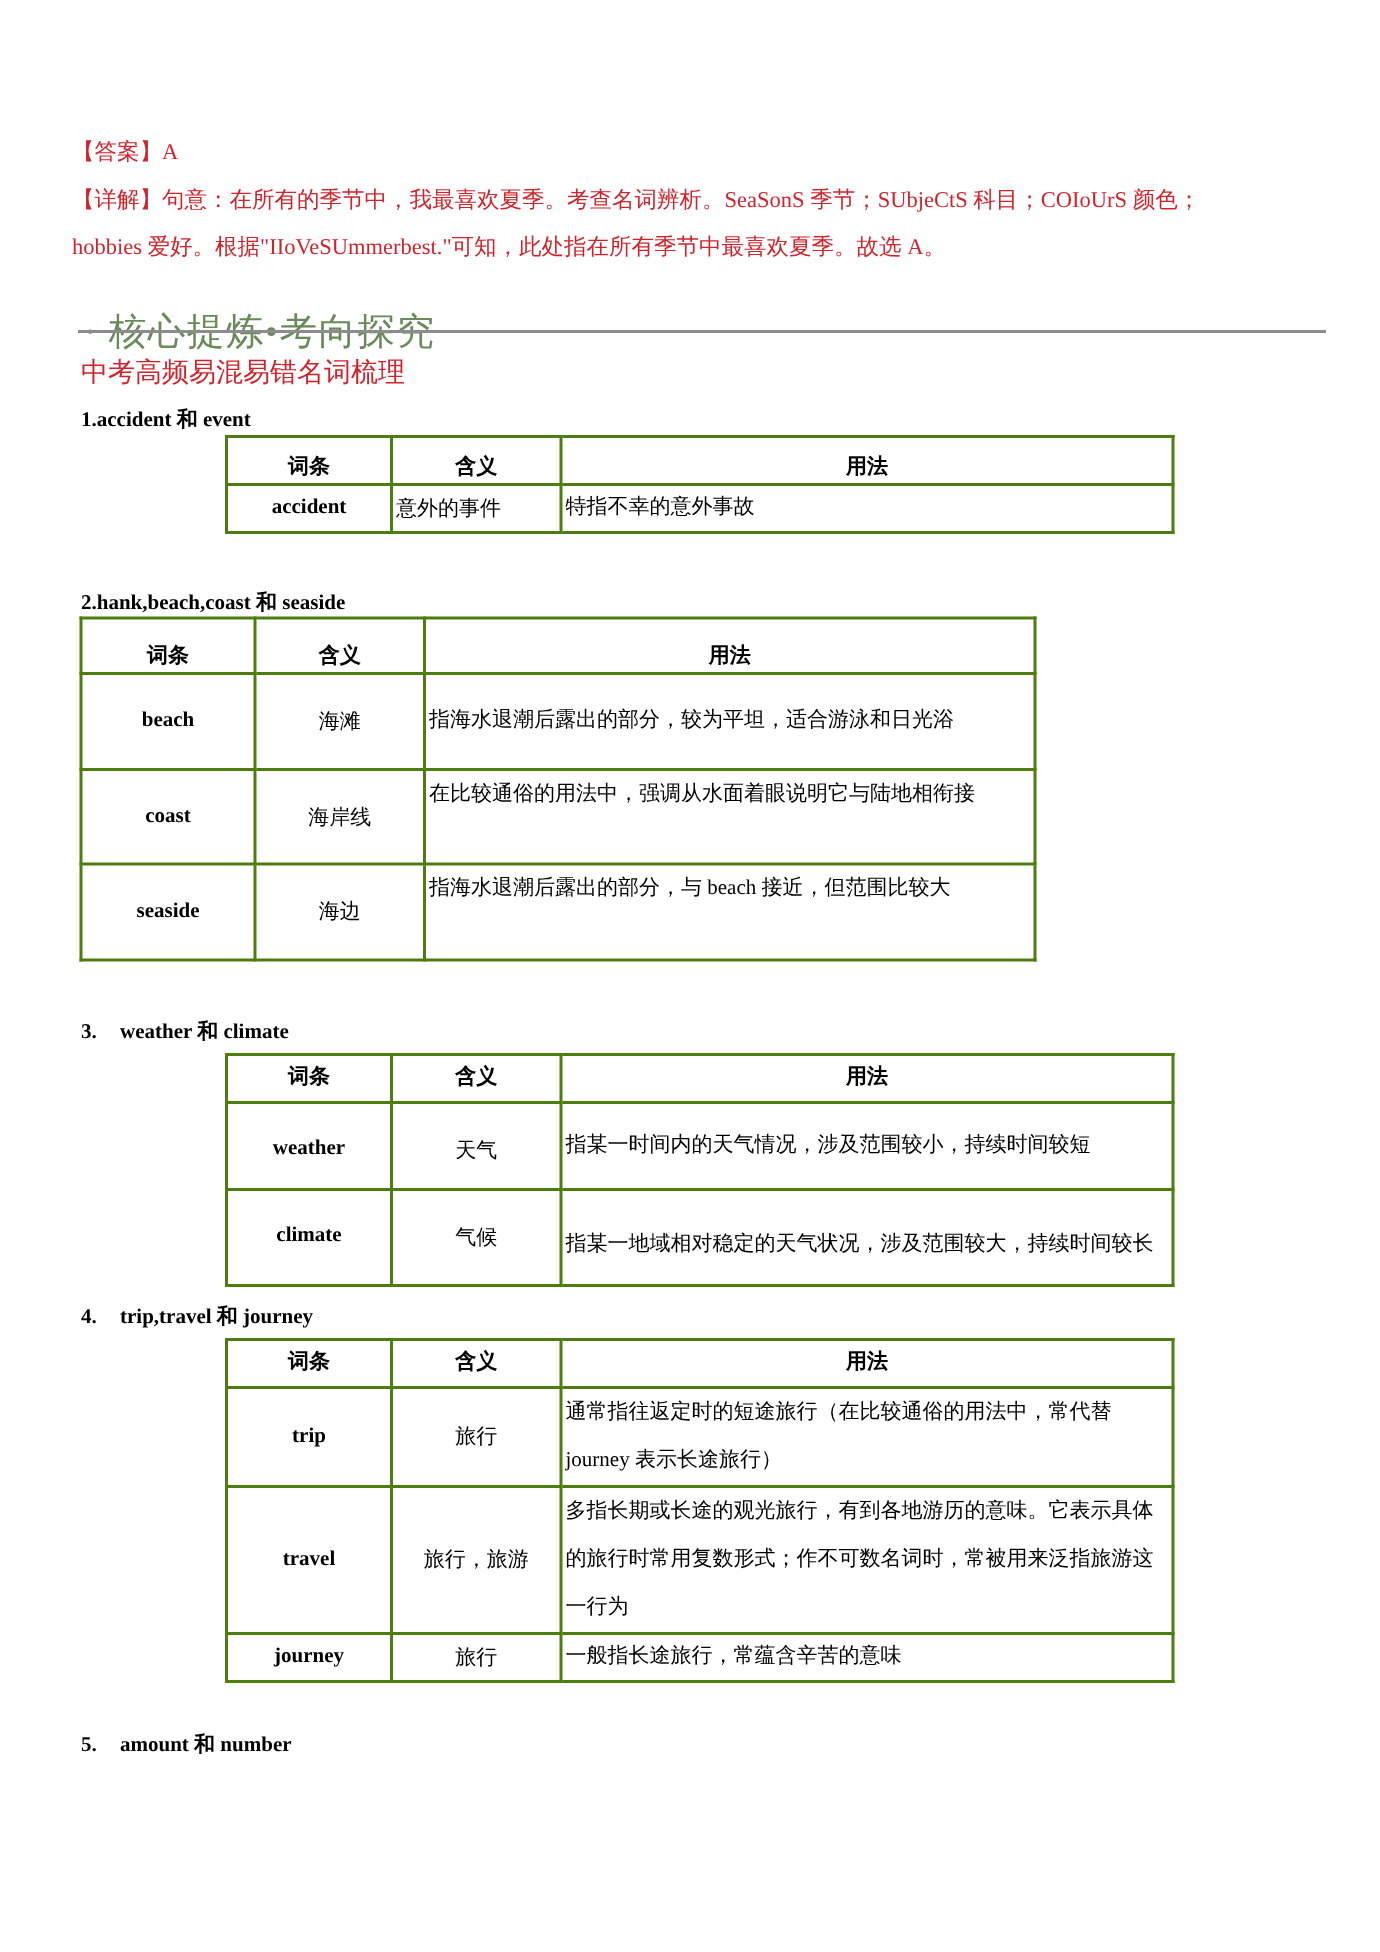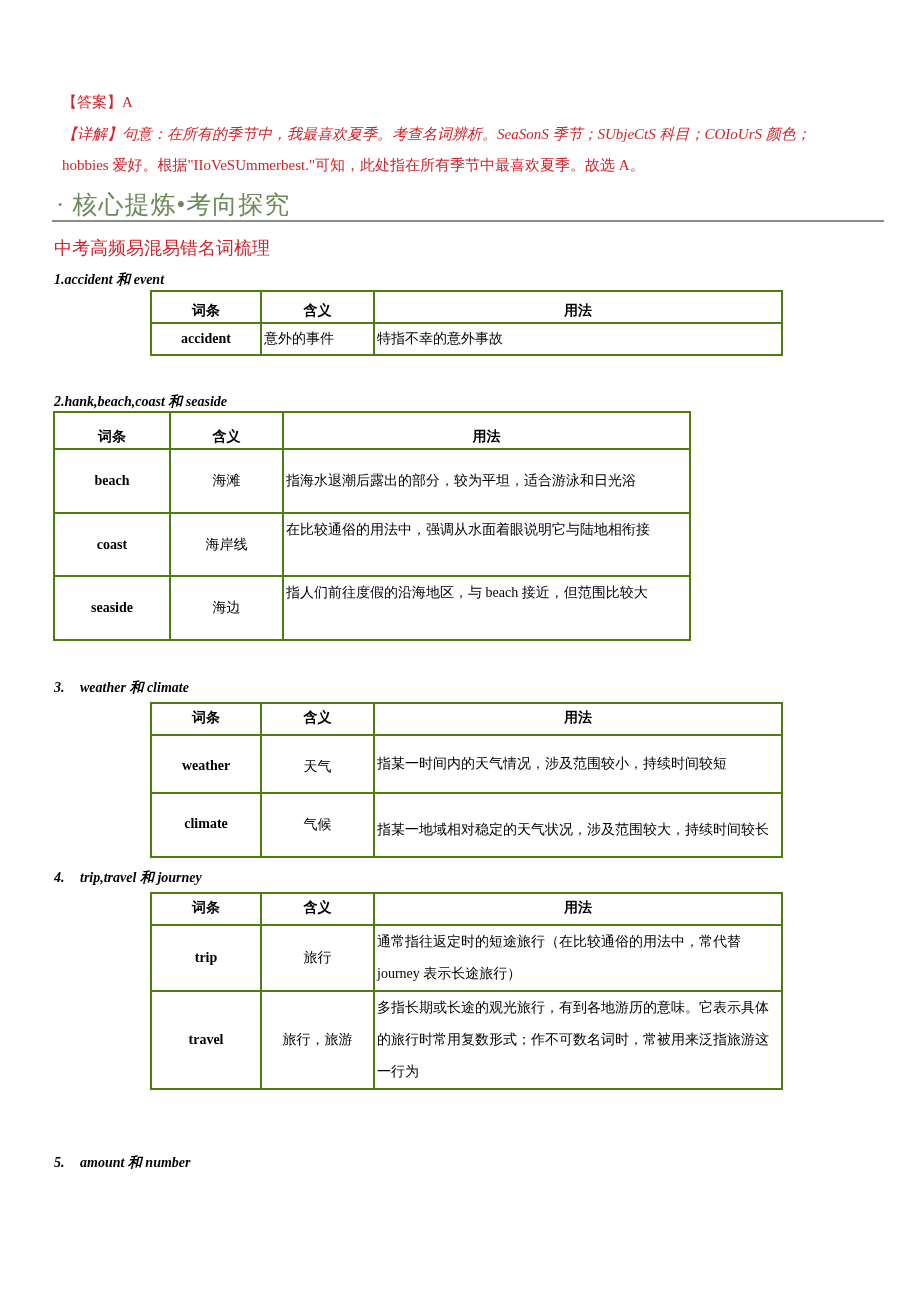--- a/index.html
+++ b/index.html
@@ -11,28 +11,28 @@
       width: 920px;
       height: 1301px;
       position: relative;
       font-family: "Liberation Serif", "DejaVu Serif", serif;
       color: #000;
       overflow: hidden;
     }
     .abs { position: absolute; }
     .red { color: #d0232b; }
     .answer-line {
-      left: 62px;
+      left: 48px;
       font-size: 15px;
       line-height: 20px;
       white-space: nowrap;
     }
     .section-heading {
       left: 56px;
-      top: 188px;
+      top: 204px;
       font-size: 25px;
       color: #6a8a5a;
       letter-spacing: 1px;
       white-space: nowrap;
     }
     .divider {
       left: 52px;
       top: 220px;
       width: 832px;
       height: 0;
@@ -43,21 +43,20 @@
       top: 236px;
       font-size: 18px;
       color: #d0232b;
       white-space: nowrap;
     }
     .item-title {
       left: 54px;
       font-size: 14px;
       font-weight: bold;
       white-space: nowrap;
-      font-style: italic;
     }
     .item-title .num { display: inline-block; }
     table.vocab {
       position: absolute;
       border-collapse: collapse;
       font-size: 14px;
     }
     table.vocab td, table.vocab th {
       border: 2px solid #4d7c0f;
       padding: 0 2px;
@@ -78,21 +77,21 @@
     table.vocab td.usage {
       text-align: left;
       line-height: 34px;
     }
     table.vocab td.top { vertical-align: top; }
   </style>
 </head>
 <body>
 
 <div class="abs answer-line red" style="top:92px;">【答案】A</div>
-<div class="abs answer-line red" style="top:124px;font-style:italic;">【详解】句意：在所有的季节中，我最喜欢夏季。考查名词辨析。SeaSonS 季节；SUbjeCtS 科目；COIoUrS 颜色；</div>
+<div class="abs answer-line red" style="top:124px;">【详解】句意：在所有的季节中，我最喜欢夏季。考查名词辨析。SeaSonS 季节；SUbjeCtS 科目；COIoUrS 颜色；</div>
 <div class="abs answer-line red" style="top:155px;">hobbies 爱好。根据"IIoVeSUmmerbest."可知，此处指在所有季节中最喜欢夏季。故选 A。</div>
 
 <div class="abs section-heading">· 核心提炼•考向探究</div>
 <div class="abs divider"></div>
 <div class="abs sub-heading">中考高频易混易错名词梳理</div>
 
 <div class="abs item-title" style="top:271px;">1.accident 和 event</div>
 <table class="vocab" style="left:150px; top:290px; width:633px;">
   <colgroup>
       <col style="width:110px">
@@ -132,21 +131,21 @@
     <td class="usage" style="line-height:20px;">指海水退潮后露出的部分，较为平坦，适合游泳和日光浴</td>
   </tr>
   <tr style="height:63px;">
     <td class="word">coast</td>
     <td class="meaning-c">海岸线</td>
     <td class="usage top" style="line-height:20px; padding-top:6px;">在比较通俗的用法中，强调从水面着眼说明它与陆地相衔接</td>
   </tr>
   <tr style="height:64px;">
     <td class="word">seaside</td>
     <td class="meaning-c">海边</td>
-    <td class="usage top" style="line-height:20px; padding-top:6px;">指人们前往度假的沿海地区，与 beach 接近，但范围比较大</td>
+    <td class="usage top" style="line-height:20px; padding-top:6px;">指海水退潮后露出的部分，与 beach 接近，但范围比较大</td>
   </tr>
 </tbody>
   </table>
 
 <div class="abs item-title" style="top:679px;">
   <span class="num" style="width:26px;">3.</span><span>weather 和 climate</span>
 </div>
 <table class="vocab" style="left:150px; top:702px; width:633px;">
   <colgroup>
       <col style="width:110px">
@@ -190,18 +189,23 @@
   <tr style="height:63px;">
     <td class="word">trip</td>
     <td class="meaning-c">旅行</td>
     <td class="usage" style="line-height:32px;">通常指往返定时的短途旅行（在比较通俗的用法中，常代替journey 表示长途旅行）</td>
   </tr>
   <tr style="height:96px;">
     <td class="word">travel</td>
     <td class="meaning-c">旅行，旅游</td>
     <td class="usage" style="line-height:32px;">多指长期或长途的观光旅行，有到各地游历的意味。它表示具体的旅行时常用复数形式；作不可数名词时，常被用来泛指旅游这一行为</td>
   </tr>
+  <tr style="height:32px;">
+    <td class="word">journey</td>
+    <td class="meaning-c">旅行</td>
+    <td class="usage" style="line-height:20px;">一般指长途旅行，常蕴含辛苦的意味</td>
+  </tr>
 </tbody>
   </table>
 
 <div class="abs item-title" style="top:1154px;">
   <span class="num" style="width:26px;">5.</span><span>amount 和 number</span>
 </div>
 
 </body></html>

